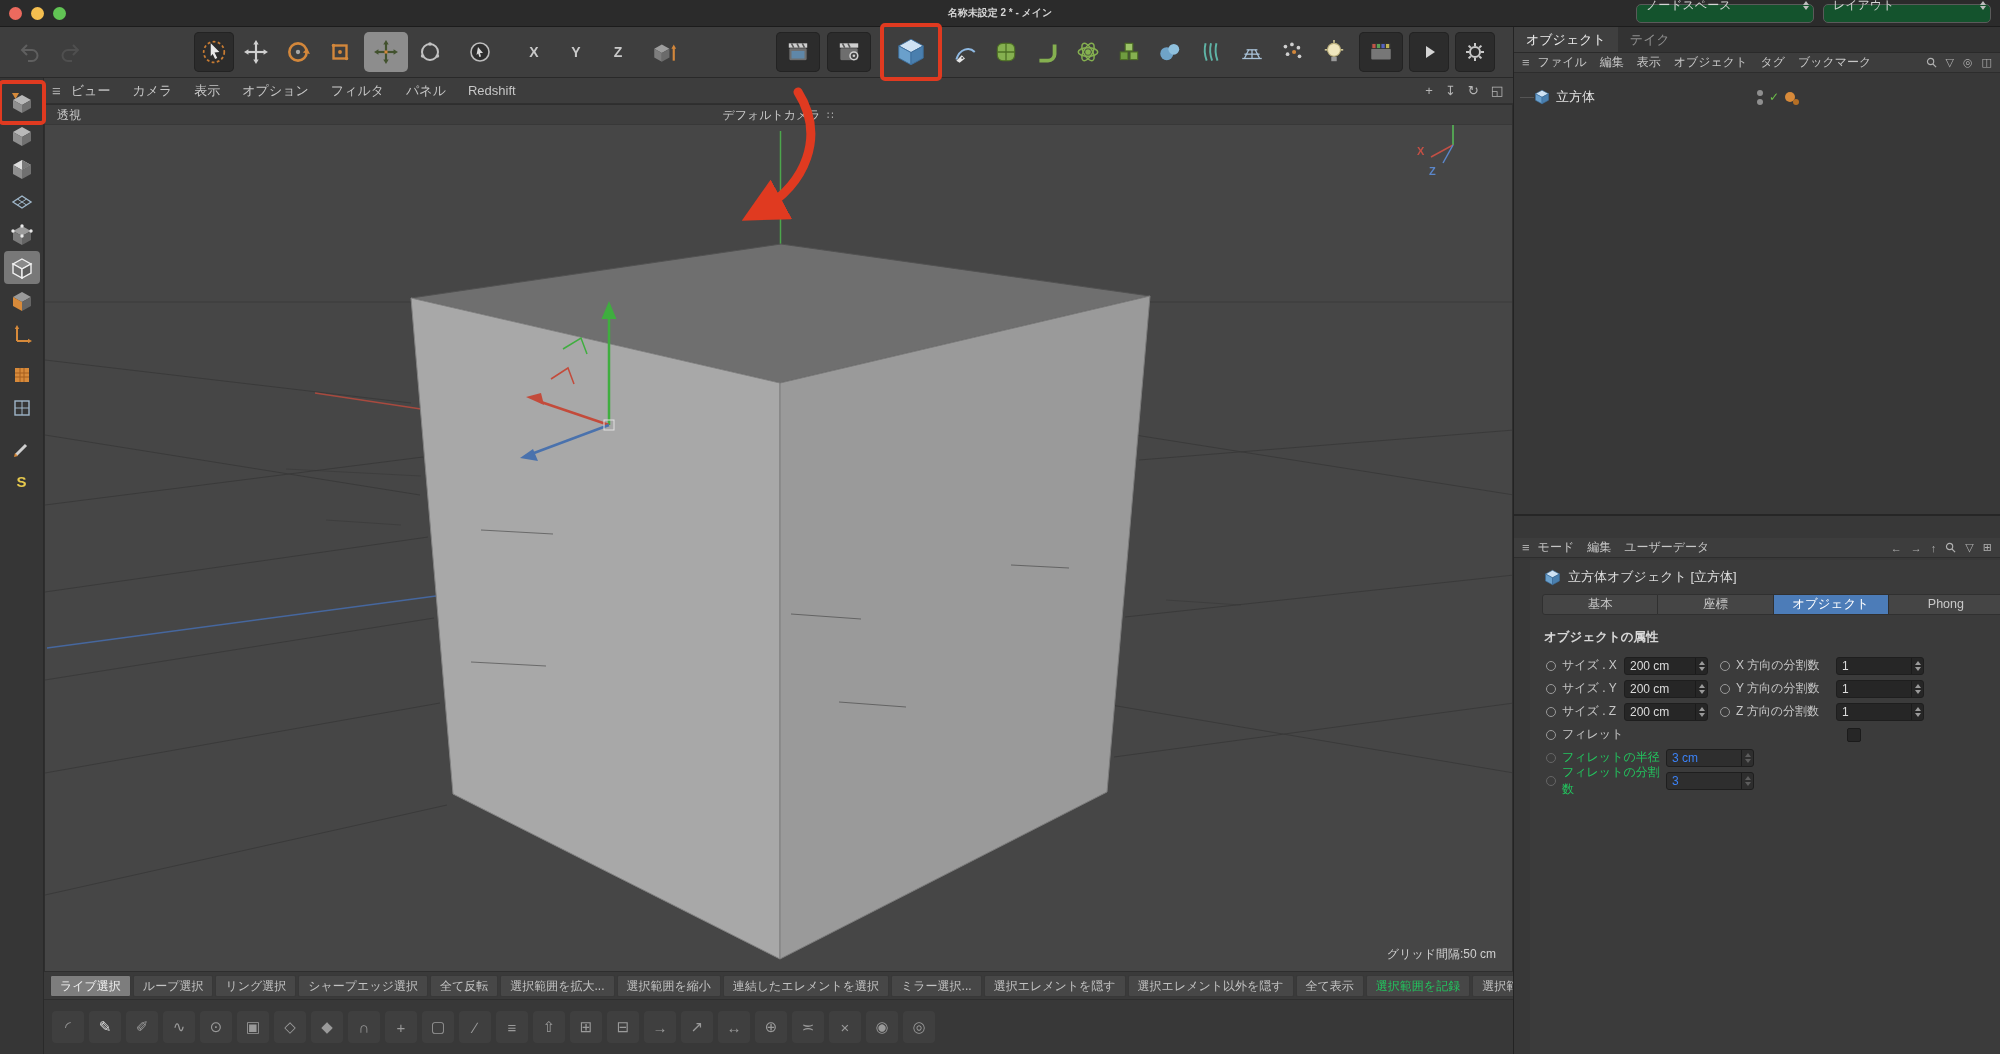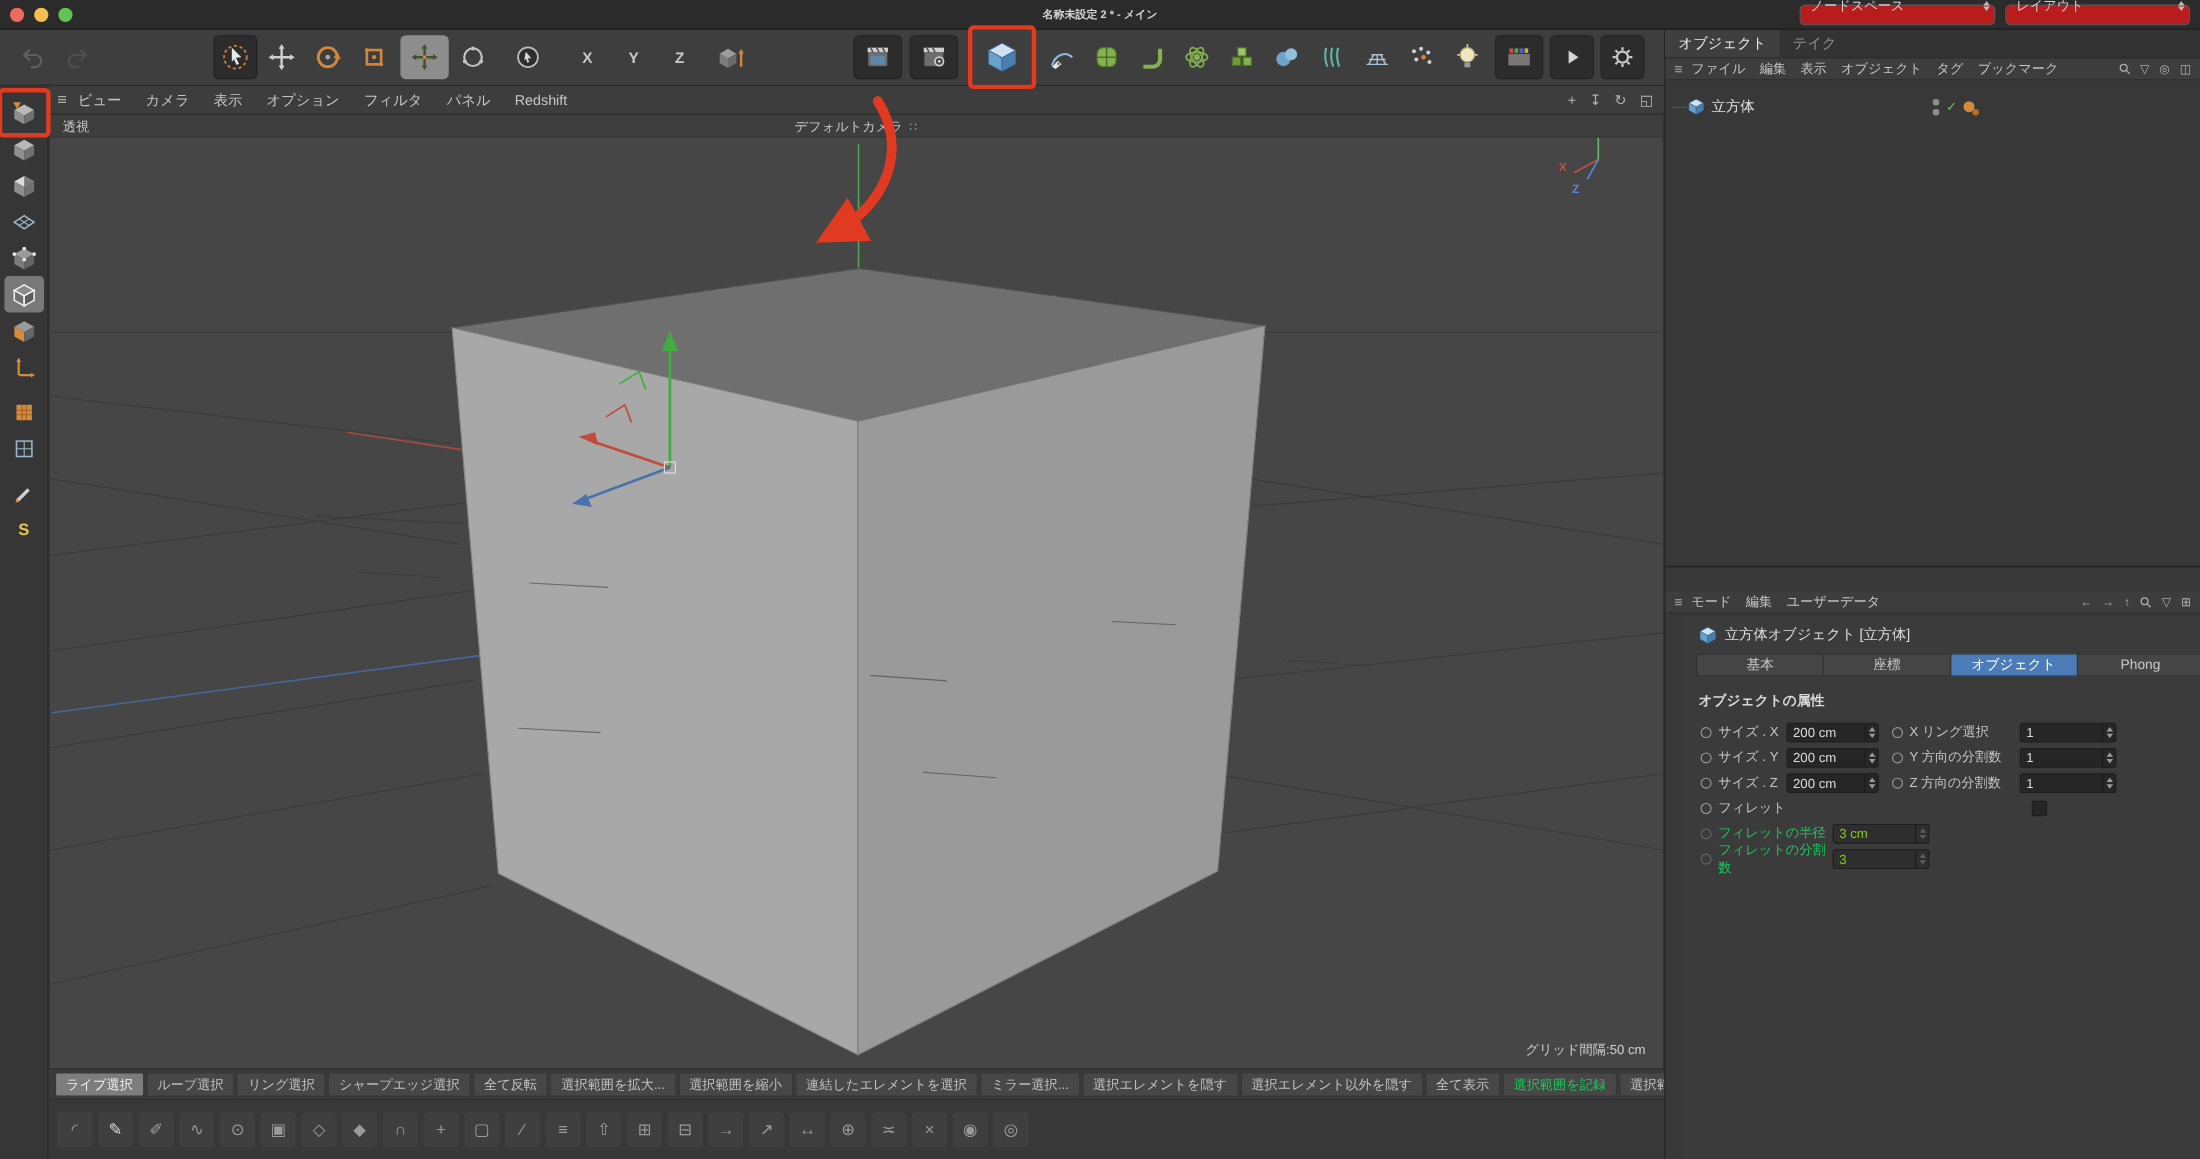--- a/index.html
+++ b/index.html
@@ -1,21 +1,21 @@
 <!DOCTYPE html>
 <html><head>
 <meta charset="utf-8">
 <style>
 *{margin:0;padding:0;box-sizing:border-box;font-family:"Liberation Sans","DejaVu Sans",sans-serif}
 html,body{width:2000px;height:1054px;background:#222;overflow:hidden;position:relative}
 
 #titlebar{position:absolute;left:0;top:0;width:2000px;height:27px;background:#2b2b2b;border-bottom:1px solid #1c1c1c;display:flex;align-items:center;z-index:10}
 .tl{width:13px;height:13px;border-radius:50%;margin-left:9px;flex:0 0 auto}
 #win-title{position:absolute;left:0;right:0;text-align:center;font-size:10px;font-weight:bold;color:#d6d6d6;pointer-events:none}
-.tb-select{height:19px;display:flex;align-items:center;background:#b91c1c;border:1px solid #5a5a5a;border-radius:5px;color:#d4d4d4;font-size:12px;padding:0 4px 16px 9px;margin-right:9px}
+.tb-select{height:19px;display:flex;align-items:center;background:#14532d;border:1px solid #5a5a5a;border-radius:5px;color:#d4d4d4;font-size:12px;padding:0 4px 16px 9px;margin-right:9px}
 .tb-select .chev{display:flex;flex-direction:column;margin-left:8px;gap:1px}
 .tb-select .chev b{width:0;height:0;border:3px solid transparent}
 .tb-select .chev b.u{border-bottom:4px solid #bdbdbd}
 .tb-select .chev b.d{border-top:4px solid #bdbdbd}
 #tb-right{margin-left:auto;display:flex;align-items:center}
 
 #toolbar{position:absolute;left:0;top:27px;width:1513px;height:51px;background:#3e3e3e;border-bottom:1px solid #292929;display:flex;align-items:center;padding:0 10px;z-index:5}
 .tbi{height:40px;min-width:40px;display:flex;align-items:center;justify-content:center;border-radius:5px;flex:0 0 auto}
 .tbi.dark{background:#2c2c2c;box-shadow:inset 0 0 0 1px #232323}
 .tbi.sel{background:#8d8d8d}
@@ -85,21 +85,21 @@
 .lb1{width:62px;flex:0 0 auto}
 .lb1w{width:104px;flex:0 0 auto}
 .lbcb{width:150px;flex:0 0 auto}
 .lb2{width:100px;flex:0 0 auto}
 .dis-t{color:#22c55e}
 .gapc{width:12px;flex:0 0 auto}
 .fld{display:inline-flex;align-items:center;background:#262626;border:1px solid #1e1e1e;border-radius:3px;height:18px;width:84px;flex:0 0 auto}
 .fld.w88{width:88px}
 .fld input{background:transparent;border:0;color:#dcdcdc;font-size:12px;padding:0 5px;width:100%;outline:none;font-family:inherit}
 .fld.dis{background:#2e2e2e}
-.fld.dis input{color:#84cc16}
+.fld.dis input{color:#3b82f6}
 .spin{width:12px;align-self:stretch;display:flex;flex-direction:column;align-items:center;justify-content:center;border-left:1px solid #1b1b1b;flex:0 0 auto}
 .spin b{width:0;height:0;border:3px solid transparent;display:block}
 .spin b.u{border-bottom:4px solid #9a9a9a;margin-bottom:2px}
 .spin b.d{border-top:4px solid #9a9a9a}
 .fld.dis .spin b.u{border-bottom-color:#5d5d5d}
 .fld.dis .spin b.d{border-top-color:#5d5d5d}
 .cbx{width:14px;height:14px;background:#262626;border:1px solid #1b1b1b;border-radius:2px;margin-left:135px;flex:0 0 auto}
 
 .anno-rect{position:absolute;border:4px solid #e03a20;border-radius:5px;z-index:55;pointer-events:none}
 #anno-arrow{position:absolute;left:0;top:0;z-index:56;pointer-events:none}
@@ -669,21 +669,21 @@
       <span class="lb1">サイズ . X</span>
       <span class="fld">
           <input value="200 cm" style="">
           <span class="spin">
             <b class="u"></b>
             <b class="d"></b>
           </span>
         </span>
       <span class="gapc"></span>
       <span class="kf"></span>
-      <span class="lb2">X リング選択</span>
+      <span class="lb2">X 方向の分割数</span>
       <span class="fld w88">
           <input value="1" style="">
           <span class="spin">
             <b class="u"></b>
             <b class="d"></b>
           </span>
         </span>
     </div>
     <div class="amrow">
       <span class="kf"></span>

